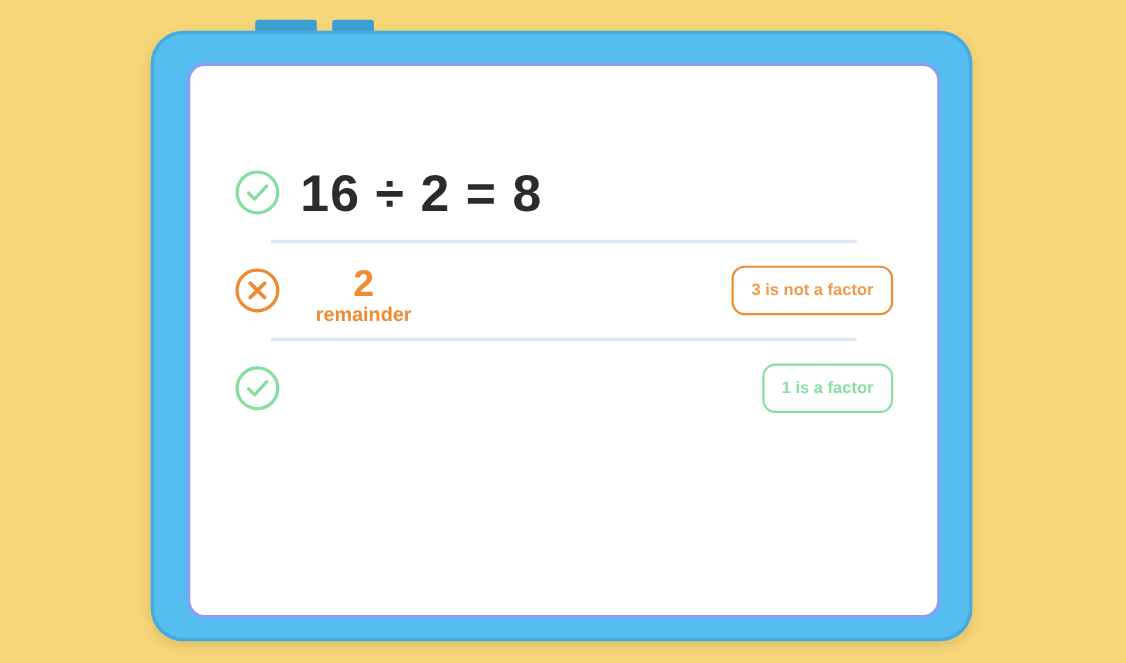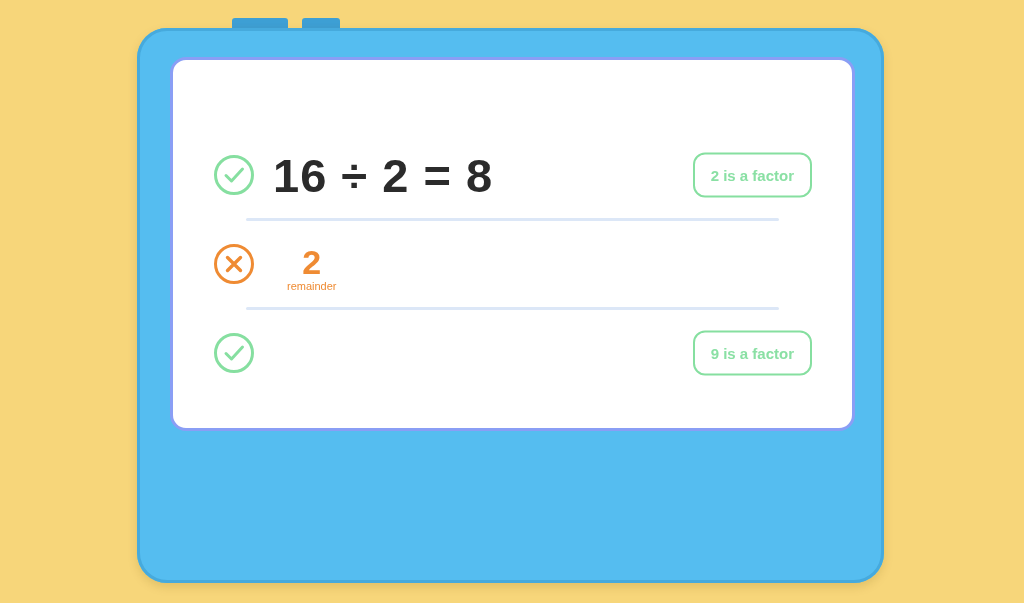--- a/index.html
+++ b/index.html
@@ -42,21 +42,21 @@
     border-radius: 30px;
     box-shadow: 0 0 0 3px #46aadd inset, 0 4px 10px rgba(120,95,20,0.18);
     box-sizing: border-box;
   }
 
   .screen {
     position: absolute;
     left: 33px;
     top: 29px;
     width: 685px;
-    height: 374px;
+    height: 505px;
     background: #ffffff;
     border: 3px solid #8a9ef5;
     border-radius: 16px;
     box-sizing: border-box;
     overflow: hidden;
   }
 
   
   .rows {
     position: absolute;
@@ -109,22 +109,22 @@
     position: relative;
     top: 4px;
   }
   .remainder-value {
     font-size: 34px;
     font-weight: bold;
     color: #ef8b33;
     line-height: 1;
   }
   .remainder-label {
-    font-size: 11px;
-    font-weight: normal;
+    font-size: 18px;
+    font-weight: bold;
     color: #ef8b33;
     line-height: 1;
     margin-top: 2px;
   }
 
   
   .badge {
     position: absolute;
     right: 0;
     top: 50%;
@@ -157,43 +157,43 @@
   <div class="device">
     <div class="screen">
       <div class="rows">
 
         <div class="row">
           <svg class="status-icon" viewBox="0 0 42 42">
             <circle cx="21" cy="21" r="18.5" fill="none" stroke="#86dfa0" stroke-width="3"></circle>
             <path d="M13 21.5 L18.5 27 L29.5 15" fill="none" stroke="#86dfa0" stroke-width="3" stroke-linecap="round" stroke-linejoin="round"></path>
           </svg>
           <span class="equation">16 ÷ 2 = 8</span>
-          <span class="badge ok">2 is a factor</span>
         </div>
 
         <div class="divider"></div>
 
         <div class="row">
           <svg class="status-icon" viewBox="0 0 42 42">
             <circle cx="21" cy="21" r="18.5" fill="none" stroke="#ef8b33" stroke-width="3"></circle>
             <path d="M14.5 14.5 L27.5 27.5 M27.5 14.5 L14.5 27.5" fill="none" stroke="#ef8b33" stroke-width="3.4" stroke-linecap="round"></path>
           </svg>
           <span class="remainder-group">
             <span class="remainder-value">2</span>
             <span class="remainder-label">remainder</span>
           </span>
+          <span class="badge bad">3 is not a factor</span>
         </div>
 
         <div class="divider"></div>
 
         <div class="row">
           <svg class="status-icon" viewBox="0 0 42 42">
             <circle cx="21" cy="21" r="18.5" fill="none" stroke="#86dfa0" stroke-width="3"></circle>
             <path d="M13 21.5 L18.5 27 L29.5 15" fill="none" stroke="#86dfa0" stroke-width="3" stroke-linecap="round" stroke-linejoin="round"></path>
           </svg>
-          <span class="badge ok">9 is a factor</span>
+          <span class="badge ok">1 is a factor</span>
         </div>
 
       </div>
     </div>
   </div>
 
 </div>
 
 </body></html>

